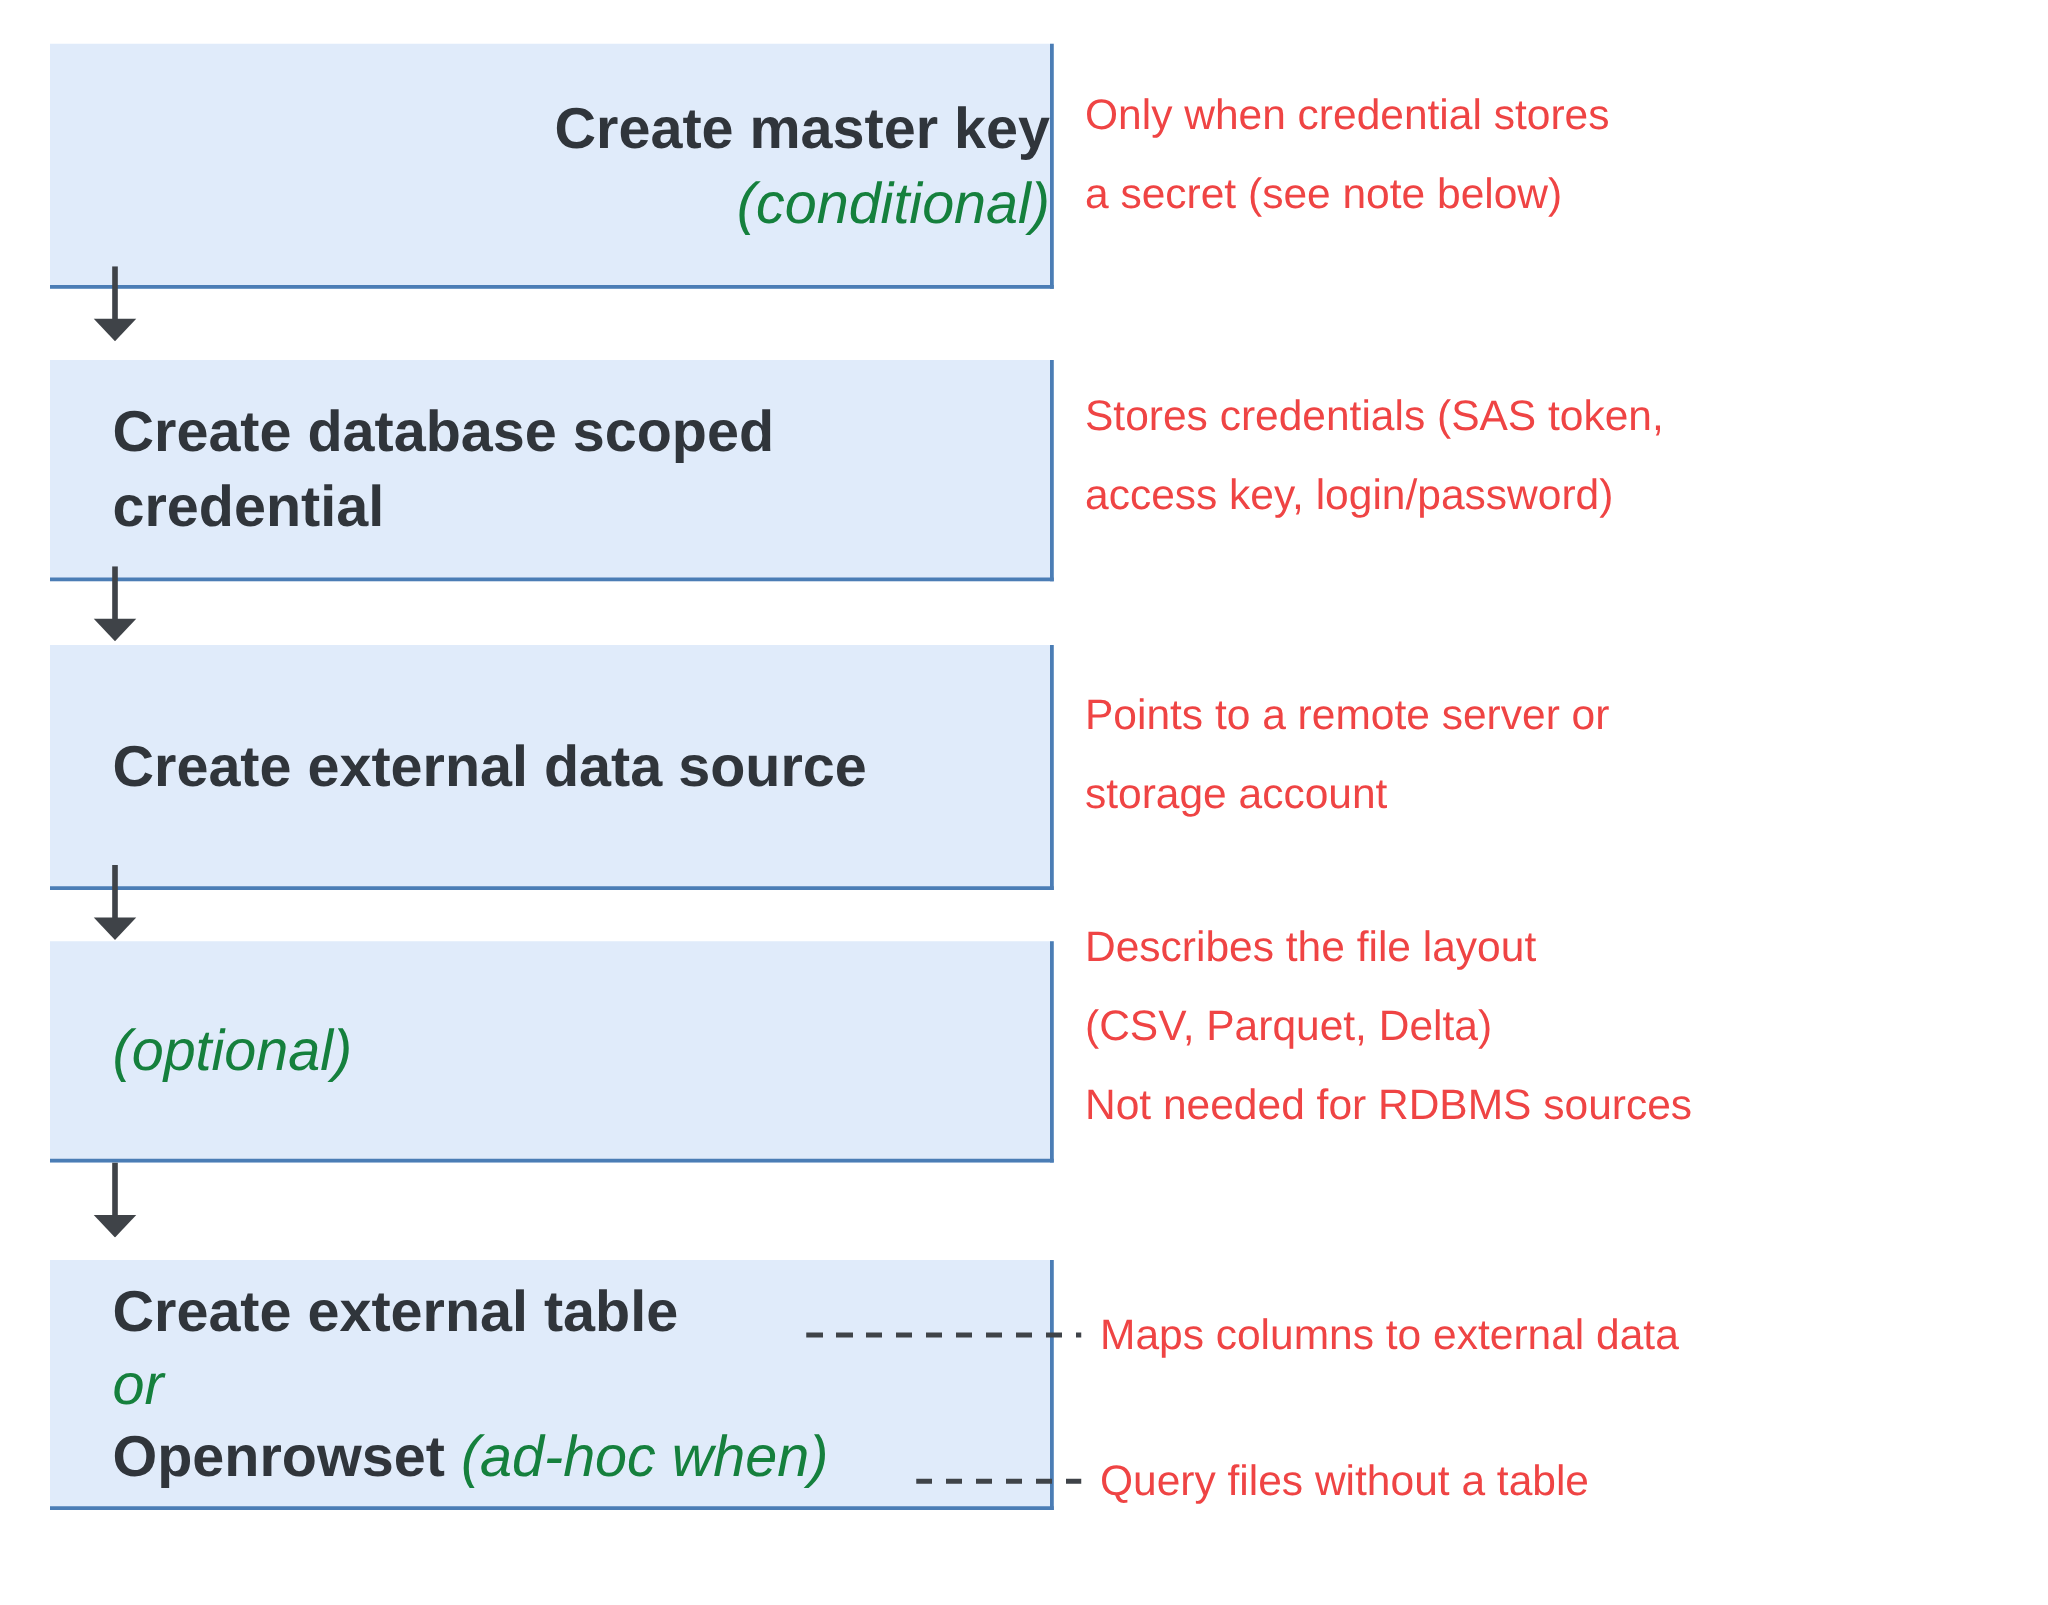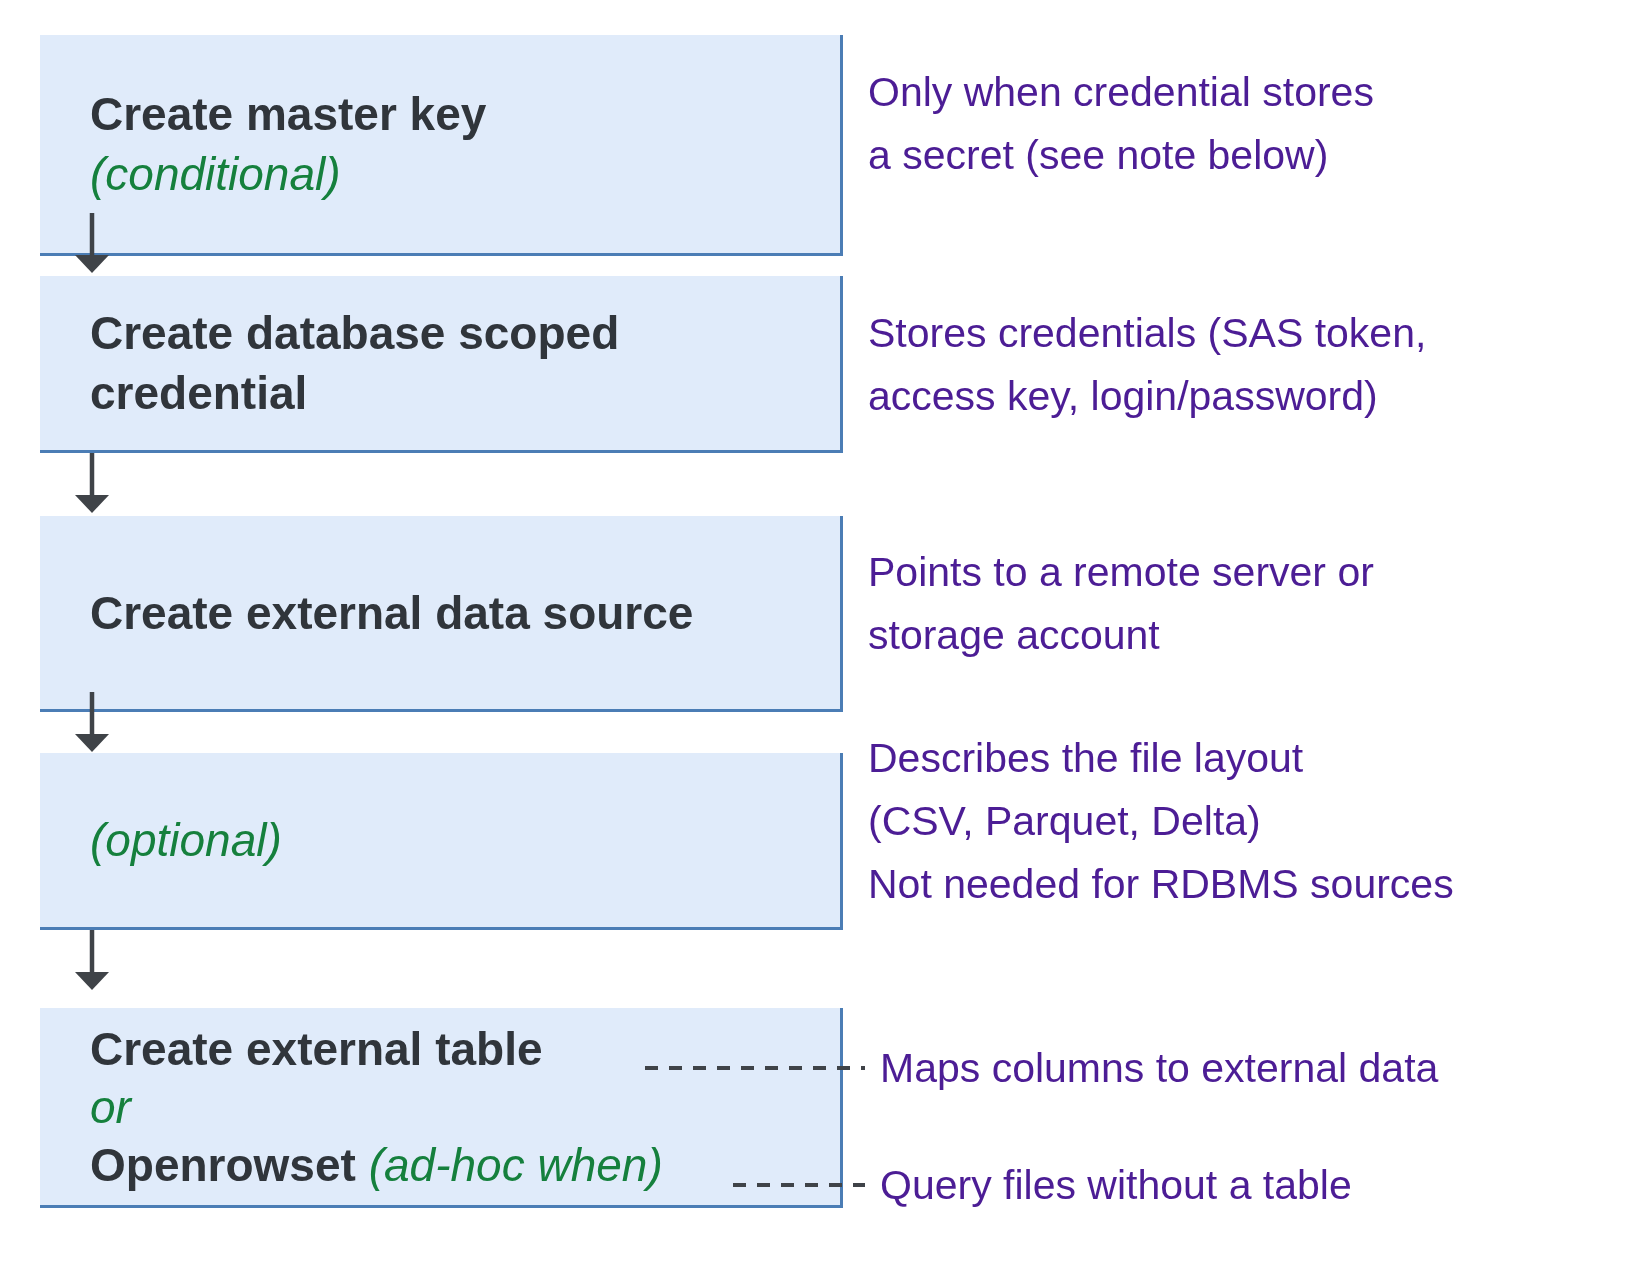--- a/index.html
+++ b/index.html
@@ -46,34 +46,34 @@
   }
   .annotation {
     position: absolute;
     left: 868px;
     display: flex;
     flex-direction: column;
     justify-content: center;
   }
   .ann-line {
     display: block;
-    font-size: 41px;
+    font-size: 34px;
     line-height: 63px;
     font-weight: 400;
-    color: #4c1d95;
+    color: #ef4444;
     white-space: nowrap;
   }
   .dash {
     position: absolute;
     height: 4px;
     background: repeating-linear-gradient(90deg, #3f4348 0 13px, transparent 13px 24px);
   }
   
-  #box-1 { top: 35px;   height: 221px; }
-  #box-2 { top: 276px;  height: 177px; }
+  #box-1 { top: 35px;   height: 196px; align-items: flex-end; }
+  #box-2 { top: 288px;  height: 177px; }
   #box-3 { top: 516px;  height: 196px; }
   #box-4 { top: 753px;  height: 177px; }
   #box-5 { top: 1008px; height: 200px; }
   #box-5 .box-line { line-height: 58px; }
   #arrow-1 { top: 213px; }
   #arrow-2 { top: 453px; }
   #arrow-3 { top: 692px; }
   #arrow-4 { top: 930px; }
   #ann-1 { top: 35px;   height: 178px; }
   #ann-2 { top: 276px;  height: 177px; }

